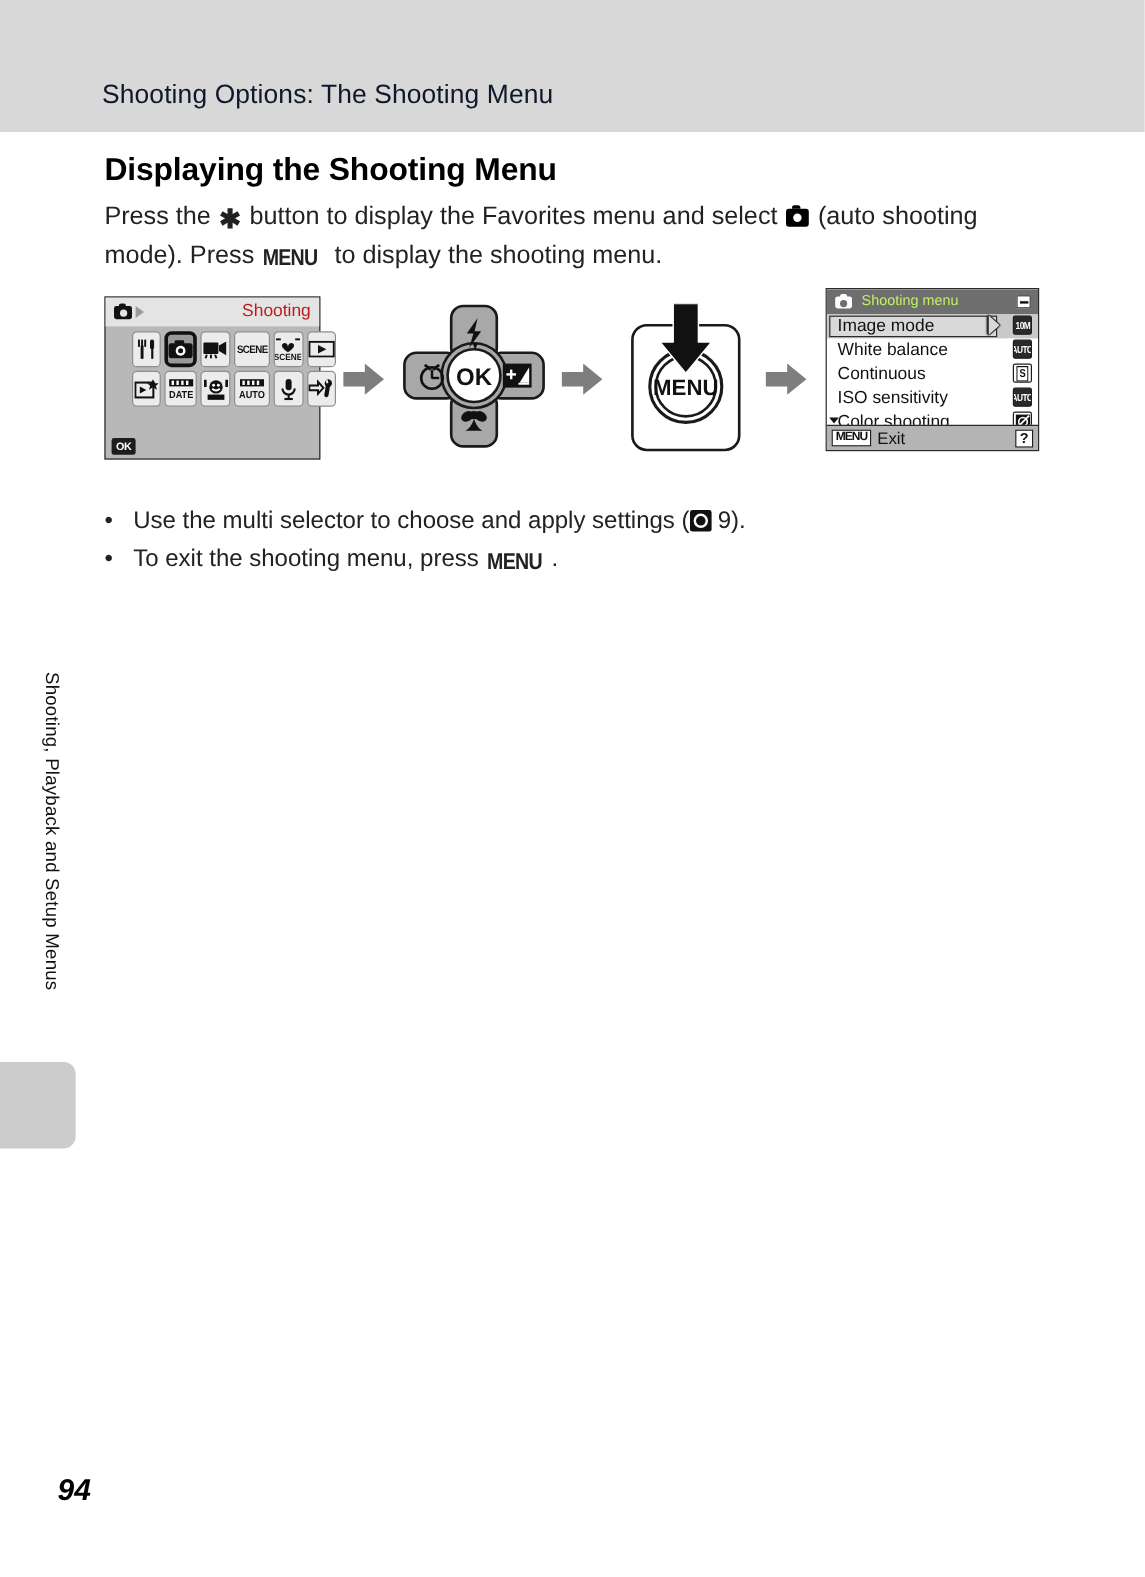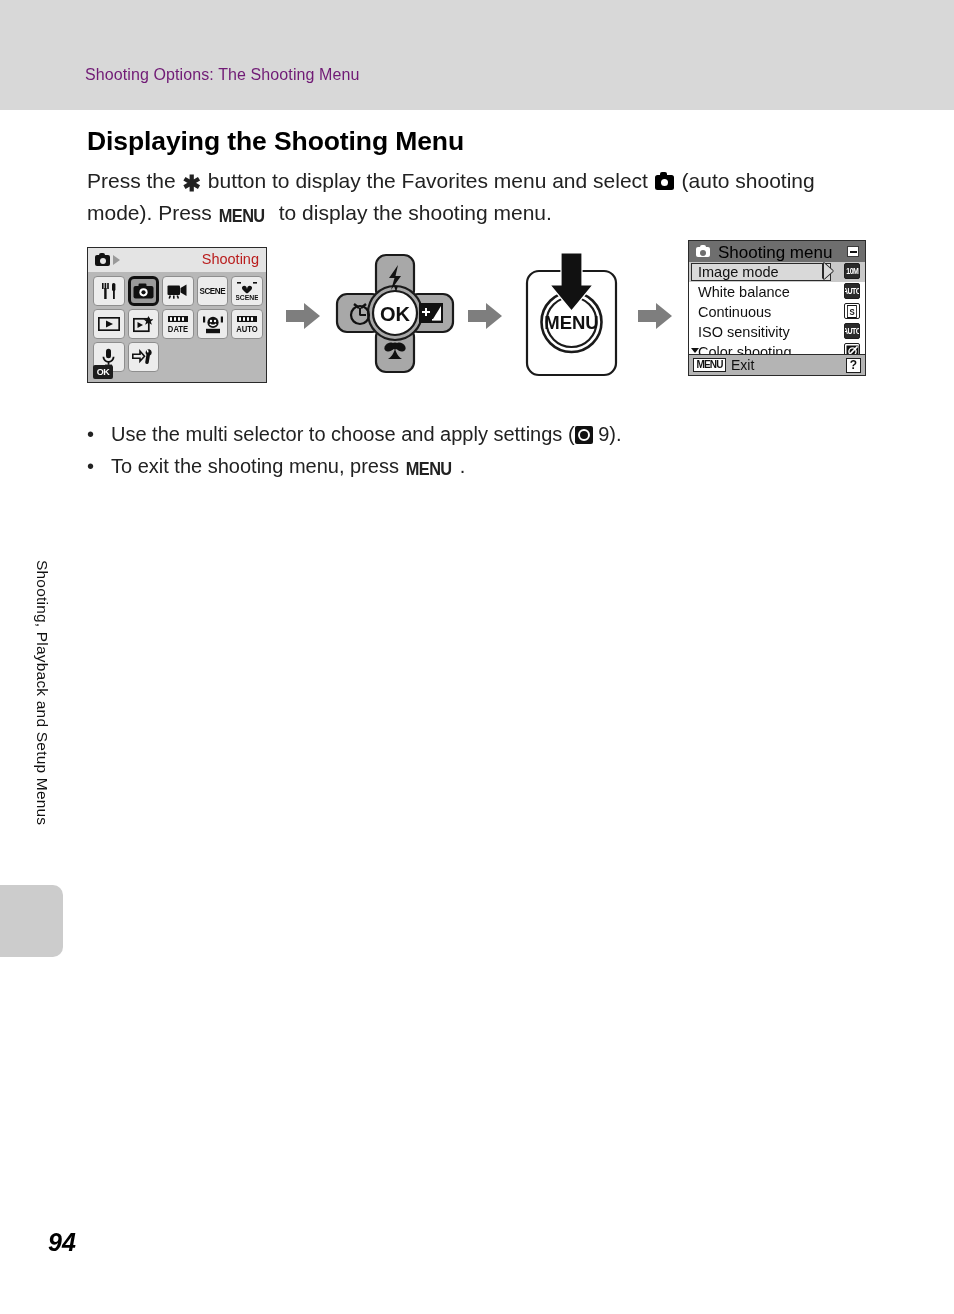--- a/index.html
+++ b/index.html
@@ -21,24 +21,24 @@
     position: absolute;
     left: 0; top: 0;
     width: 954px;
     height: 110px;
     background: #d8d8d8;
   }
   .header-title {
     position: absolute;
     left: 85px;
     top: 66px;
-    font-size: 16px;
+    font-size: 22px;
     font-weight: 400;
     letter-spacing: 0.1px;
-    color: #701a75;
+    color: #0f172a;
     white-space: nowrap;
     text-align: center;
   }
 
   
   .side-tab {
     position: absolute;
     left: 0;
     top: 885px;
     width: 63px;
@@ -233,24 +233,24 @@
     border-bottom: 5.5px solid transparent;
   }
   .lcd-fav-title {
     position: absolute;
     right: 7px; top: 3px;
     font-size: 14.5px;
     color: #b91c1c;
   }
   .lcd-grid {
     position: absolute;
-    left: 5px; top: 28px;
+    left: 22px; top: 28px;
     width: 170px;
     display: grid;
-    grid-template-columns: repeat(5, 1fr);
+    grid-template-columns: repeat(6, 1fr);
     grid-gap: 3px;
   }
   .cell {
     height: 30px;
     background: #ececec;
     border: 1px solid #8e8e8e;
     border-radius: 4px;
     box-sizing: border-box;
     display: flex;
     align-items: center;
@@ -338,22 +338,22 @@
     content: "";
     position: absolute;
     left: 4px; top: 2.5px;
     width: 6px; height: 6px;
     border-radius: 50%;
     background: #6e6e6e;
   }
   .menu-title-text {
     position: absolute;
     left: 29px; top: 2px;
-    font-size: 17px;
-    color: #000000;
+    font-size: 12px;
+    color: #bef264;
   }
   .menu-collapse {
     position: absolute;
     right: 6px; top: 5px;
     width: 12px; height: 11px;
     background: #fff;
     border: 1px solid #3a3a3a;
     box-sizing: border-box;
   }
   .menu-collapse::after {

